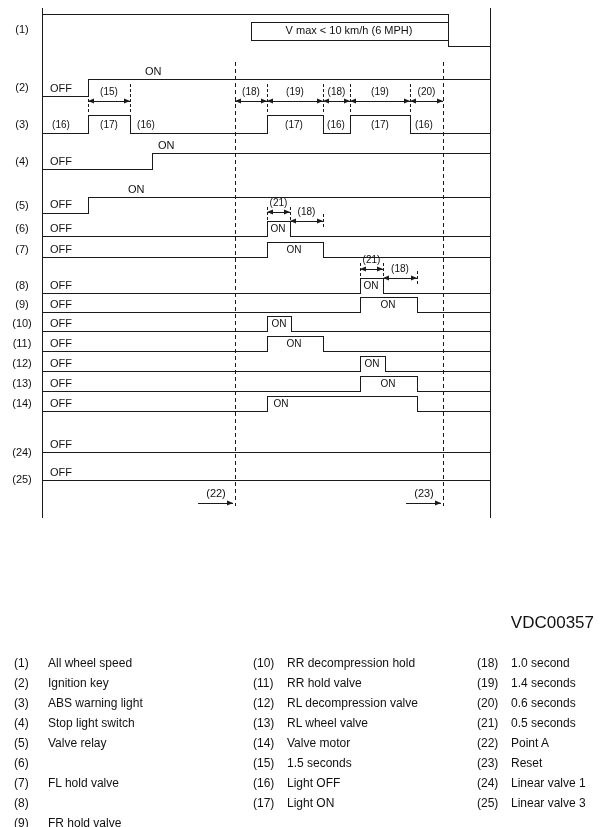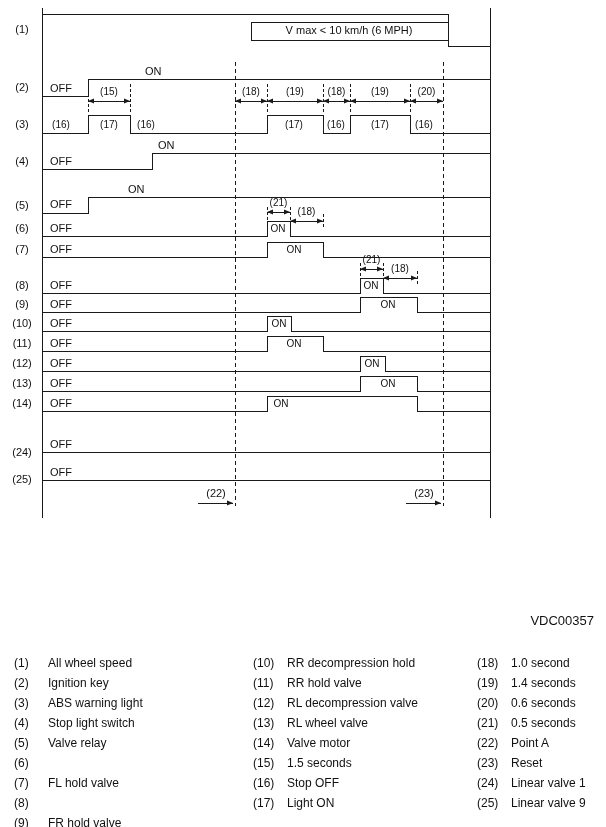--- a/index.html
+++ b/index.html
@@ -9,21 +9,21 @@
     font-family:"Liberation Sans", sans-serif;
   }
   svg{position:absolute;top:0;left:0}
   .ln{stroke:#1a1a1a;stroke-width:1;fill:none;shape-rendering:crispEdges}
   .dash{stroke-dasharray:3,2}
   .dash-long{stroke-dasharray:4,3}
   .fill{fill:#1a1a1a;stroke:none}
   text{fill:#111;font-family:"Liberation Sans", sans-serif}
   .t11{font-size:11px}
   .t10{font-size:10px}
-  .fig-code{position:absolute;top:613px;right:12px;font-size:13px}
+  .fig-code{position:absolute;top:613px;right:12px;font-size:17px}
   .legend{position:absolute;top:653px;left:0;width:606px;height:174px}
   .legend-col{position:absolute;top:0}
   .legend-col:nth-child(1){left:14px}
   .legend-col:nth-child(2){left:253px}
   .legend-col:nth-child(3){left:477px}
   .legend-row{display:flex;height:20px;line-height:20px;font-size:12px;white-space:nowrap}
   .legend-num{flex:0 0 34px;width:34px}
 </style>
 </head>
 <body>
@@ -218,21 +218,21 @@
         <div class="legend-row">
           <span class="legend-num">(14)</span>
           <span class="legend-text">Valve motor</span>
         </div>
         <div class="legend-row">
           <span class="legend-num">(15)</span>
           <span class="legend-text">1.5 seconds</span>
         </div>
         <div class="legend-row">
           <span class="legend-num">(16)</span>
-          <span class="legend-text">Stop OFF</span>
+          <span class="legend-text">Light OFF</span>
         </div>
         <div class="legend-row">
           <span class="legend-num">(17)</span>
           <span class="legend-text">Light ON</span>
         </div>
       </div>
       <div class="legend-col">
         <div class="legend-row">
           <span class="legend-num">(18)</span>
           <span class="legend-text">1.0 second</span>
@@ -256,17 +256,17 @@
         <div class="legend-row">
           <span class="legend-num">(23)</span>
           <span class="legend-text">Reset</span>
         </div>
         <div class="legend-row">
           <span class="legend-num">(24)</span>
           <span class="legend-text">Linear valve 1</span>
         </div>
         <div class="legend-row">
           <span class="legend-num">(25)</span>
-          <span class="legend-text">Linear valve 9</span>
+          <span class="legend-text">Linear valve 3</span>
         </div>
       </div>
     </div>
 </div>
 
 </body></html>

